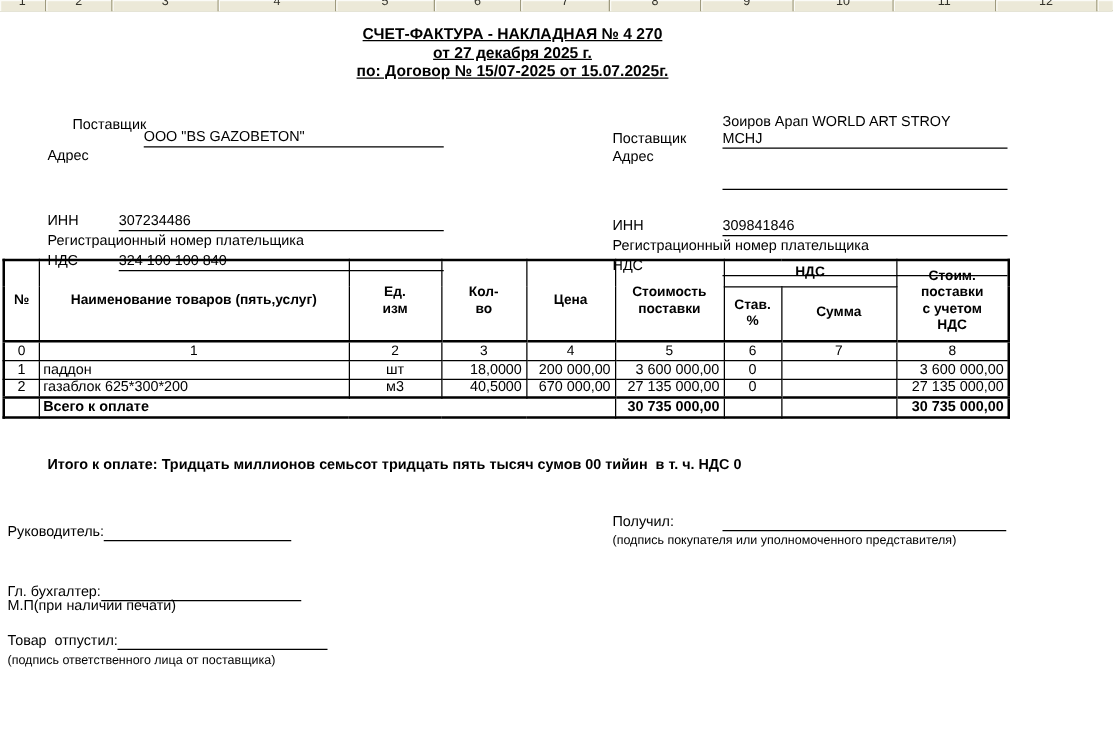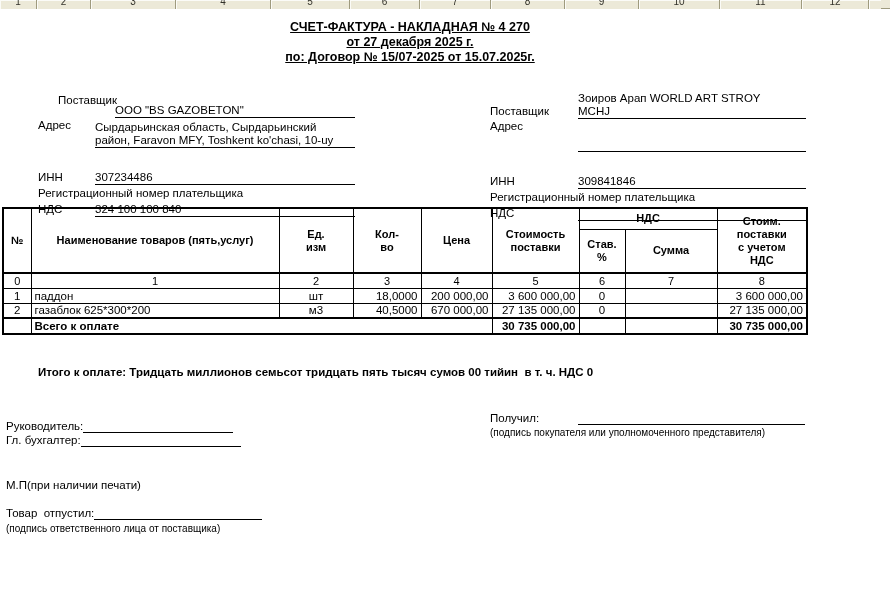--- a/index.html
+++ b/index.html
@@ -15,21 +15,21 @@
   .scell{box-sizing:border-box;height:9px;border-right:1px solid #9e9a7e;
          background:#ece9d8;box-shadow:inset 1px 1px 0 rgba(255,255,255,.8);
          display:flex;justify-content:center;overflow:hidden;
          font-size:10px;line-height:11px;color:#33322a;}
   .scell span{margin-top:-4px;}
   .scell:nth-child(1){width:37px}.scell:nth-child(2){width:54px}
   .scell:nth-child(3){width:85px}.scell:nth-child(4){width:95px}
   .scell:nth-child(5){width:79px}.scell:nth-child(6){width:70px}
   .scell:nth-child(7){width:71px}.scell:nth-child(8){width:74px}
   .scell:nth-child(9){width:74px}.scell:nth-child(10){width:81px}
-  .scell:nth-child(11){width:82px}.scell:nth-child(12){width:67px}
+  .scell:nth-child(11){width:82px}.scell:nth-child(12){width:82px}
   .scell:nth-child(13){width:12px;border-right:none}
 
   
   .title{position:absolute;top:20px;left:0;width:820px;text-align:center;
          font-weight:bold;font-size:12.5px;line-height:15px;text-decoration:underline;}
 
   
   .party{position:absolute;font-size:11.5px;line-height:13px;}
   .party-left{left:38px;top:94px;width:317px;}
   .party-right{left:490px;top:92px;width:316px;}
@@ -122,24 +122,20 @@
   <div>по: Договор № 15/07-2025 от 15.07.2025г.</div>
 </div>
 
 <div class="party party-left">
   <div class="prow r1l">
     <div class="plabel">Поставщик</div>
     <div class="pvalue">ООО "BS GAZOBETON"</div>
   </div>
   <div class="prow r2l">
     <div class="plabel">Адрес</div>
-    <div class="pvalue">
-      <div>Сырдарьинская область, Сырдарьинский</div>
-      <div>район, Faravon MFY, Toshkent ko'chasi, 10-uy</div>
-    </div>
   </div>
   <div class="prow r3">
     <div class="plabel lbl-end">ИНН</div>
     <div class="pvalue">307234486</div>
   </div>
   <div class="reg">Регистрационный номер плательщика</div>
   <div class="prow r5">
     <div class="plabel lbl-end">НДС</div>
     <div class="pvalue">324 100 100 840</div>
   </div>
@@ -253,21 +249,21 @@
   <span>Руководитель:</span>
     <span class="sline" style="width:150px"></span>
 </div>
 
 <div class="sig" style="left:490px;top:412px;">
   <span style="display:inline-block;width:88px">Получил:</span>
     <span class="sline" style="width:227px"></span>
 </div>
 <div class="cap" style="left:490px;top:427px;">(подпись покупателя или уполномоченного представителя)</div>
 
-<div class="sig" style="left:6px;top:434px;">
+<div class="sig" style="left:6px;top:468px;">
   <span>Гл. бухгалтер:</span>
     <span class="sline" style="width:160px"></span>
 </div>
 
 <div class="sig" style="left:6px;top:479px;">М.П(при наличии печати)</div>
 
 <div class="sig" style="left:6px;top:507px;">
   <span class="pre">Товар  отпустил:</span>
     <span class="sline" style="width:168px"></span>
 </div>

